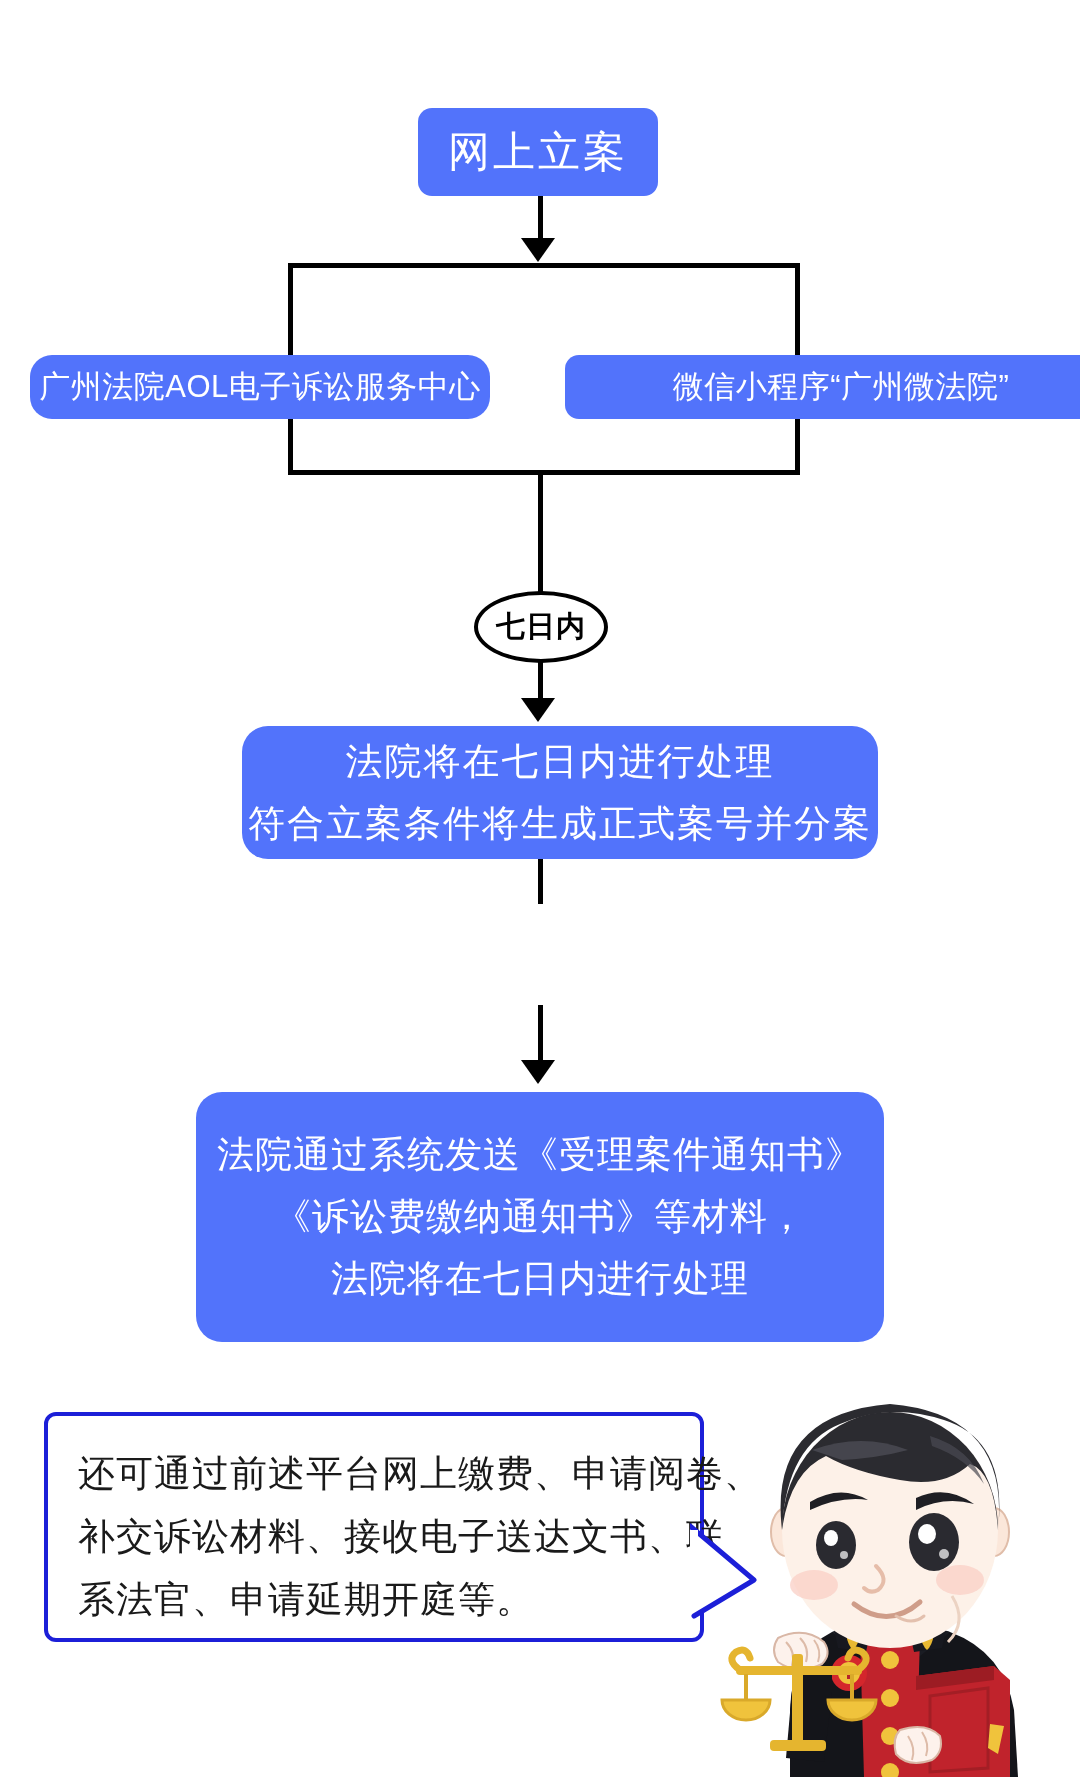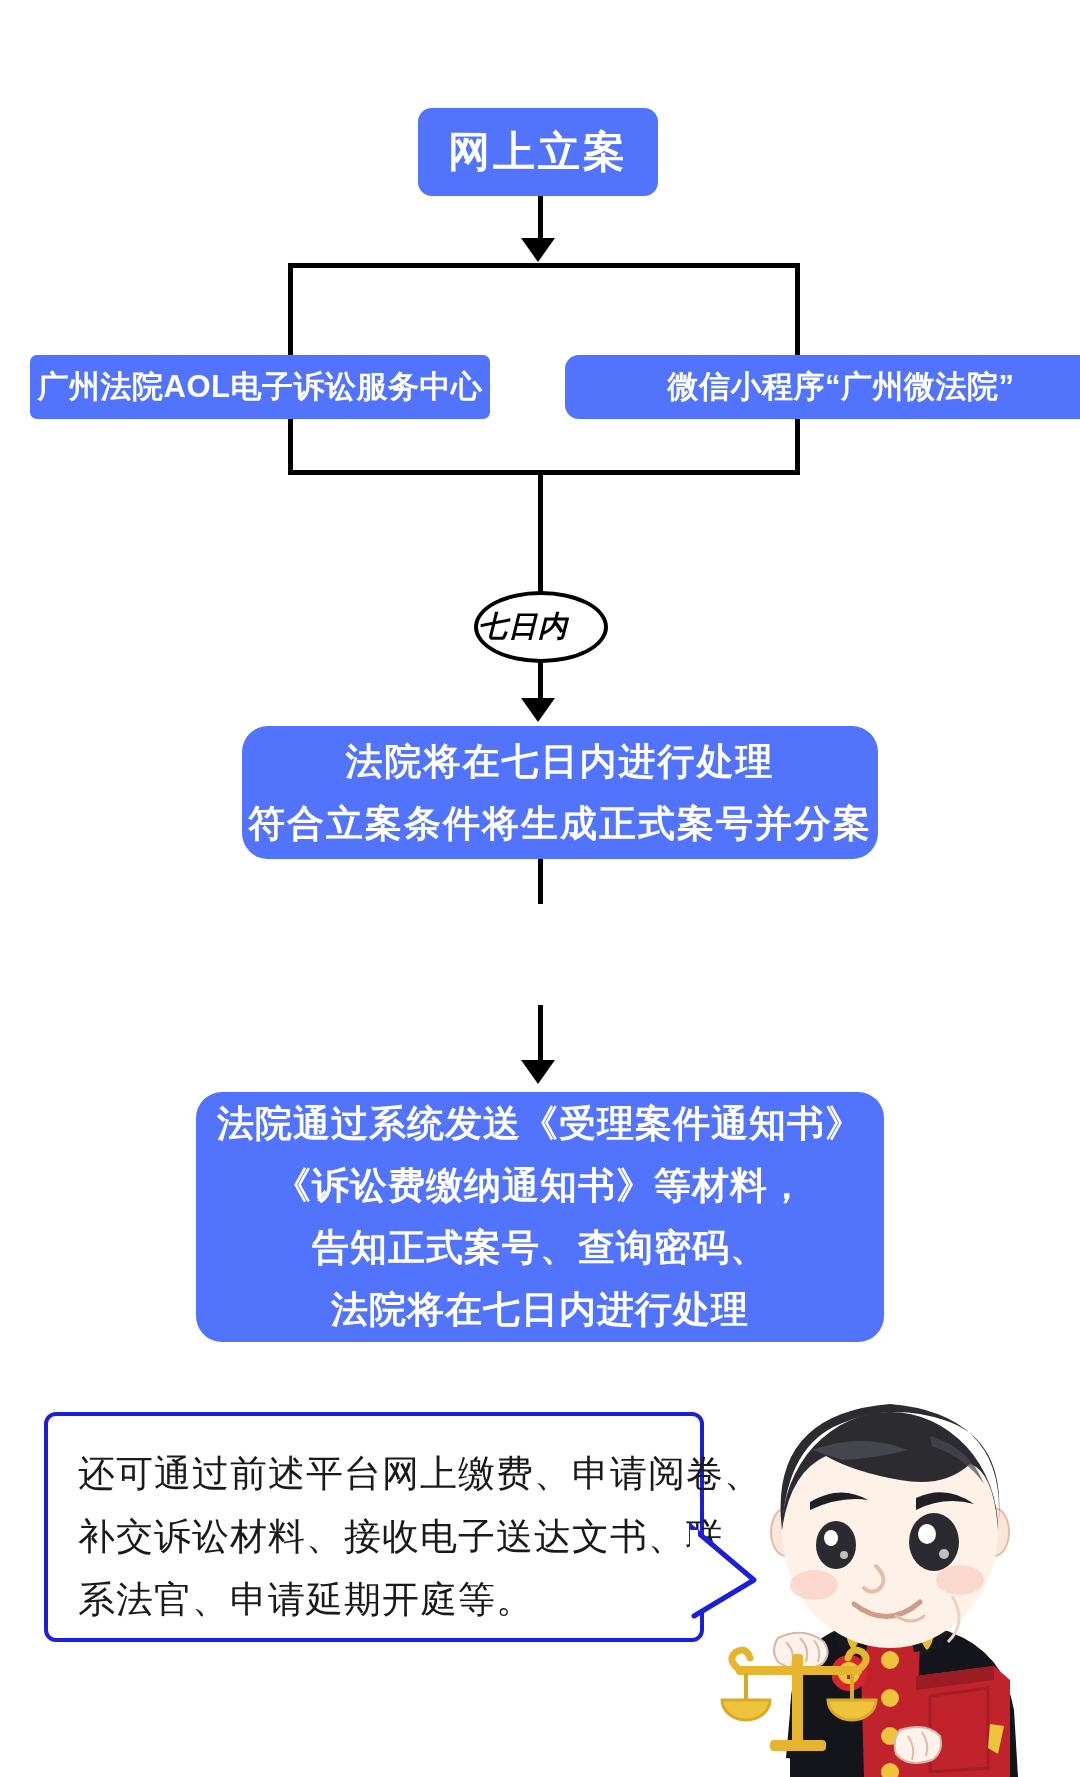--- a/index.html
+++ b/index.html
@@ -23,39 +23,39 @@
     position: absolute;
     box-sizing: border-box;
     background: #5273fb;
     color: #ffffff;
     border-radius: 16px;
     display: flex;
     flex-direction: column;
     align-items: center;
     justify-content: center;
     text-align: center;
-    font-weight: bold;
+    font-weight: normal;
     letter-spacing: 0.5px;
     z-index: 5;
   }
   .flowbox .ln { display: block; white-space: nowrap; }
 
   
   #box-title {
     left: 418px; top: 108px; width: 240px; height: 88px;
     font-size: 42px;
     border-radius: 14px;
     letter-spacing: 3px;
   }
 
   
   #box-aol {
     left: 30px; top: 355px; width: 460px; height: 64px;
     font-size: 31px;
-    border-radius: 7px;
+    border-radius: 22px;
   }
   #box-wechat {
     left: 565px; top: 355px; width: 552px; height: 64px;
     font-size: 31px;
     border-radius: 14px;
   }
 
   
   #box-process {
     left: 242px; top: 726px; width: 636px; height: 133px;
@@ -76,25 +76,25 @@
 
   
   .ellipse {
     position: absolute;
     box-sizing: border-box;
     border: 4px solid #000000;
     background: #ffffff;
     border-radius: 50%;
     display: flex;
     align-items: center;
+    justify-content: center;
     color: #000000;
     font-weight: bold;
     text-align: center;
     z-index: 6;
-    font-style: italic;
   }
   #ellipse-seven {
     left: 474px; top: 591px; width: 134px; height: 72px;
     font-size: 29px;
     letter-spacing: 1px;
   }
   #ellipse-sameday {
     left: 440px; top: 900px; width: 200px; height: 108px;
     font-size: 31px;
     letter-spacing: 1px;
@@ -208,21 +208,20 @@
 
   <div class="flowbox" id="box-process">
     <span class="ln">法院将在七日内进行处理</span>
     <span class="ln">符合立案条件将生成正式案号并分案</span>
   </div>
 
 
   <div class="flowbox" id="box-notice">
     <span class="ln">法院通过系统发送《受理案件通知书》</span>
     <span class="ln">《诉讼费缴纳通知书》等材料，</span>
-    <span class="ln">告知正式案号、查询密码、</span>
     <span class="ln">法院将在七日内进行处理</span>
   </div>
 
   <div id="speech-bubble">
     <span class="bline">还可通过前述平台网上缴费、申请阅卷、</span>
     <span class="bline">补交诉讼材料、接收电子送达文书、联</span>
     <span class="bline">系法官、申请延期开庭等。</span>
   </div>
 
   <svg id="bubble-tail" viewBox="0 0 70 100">

